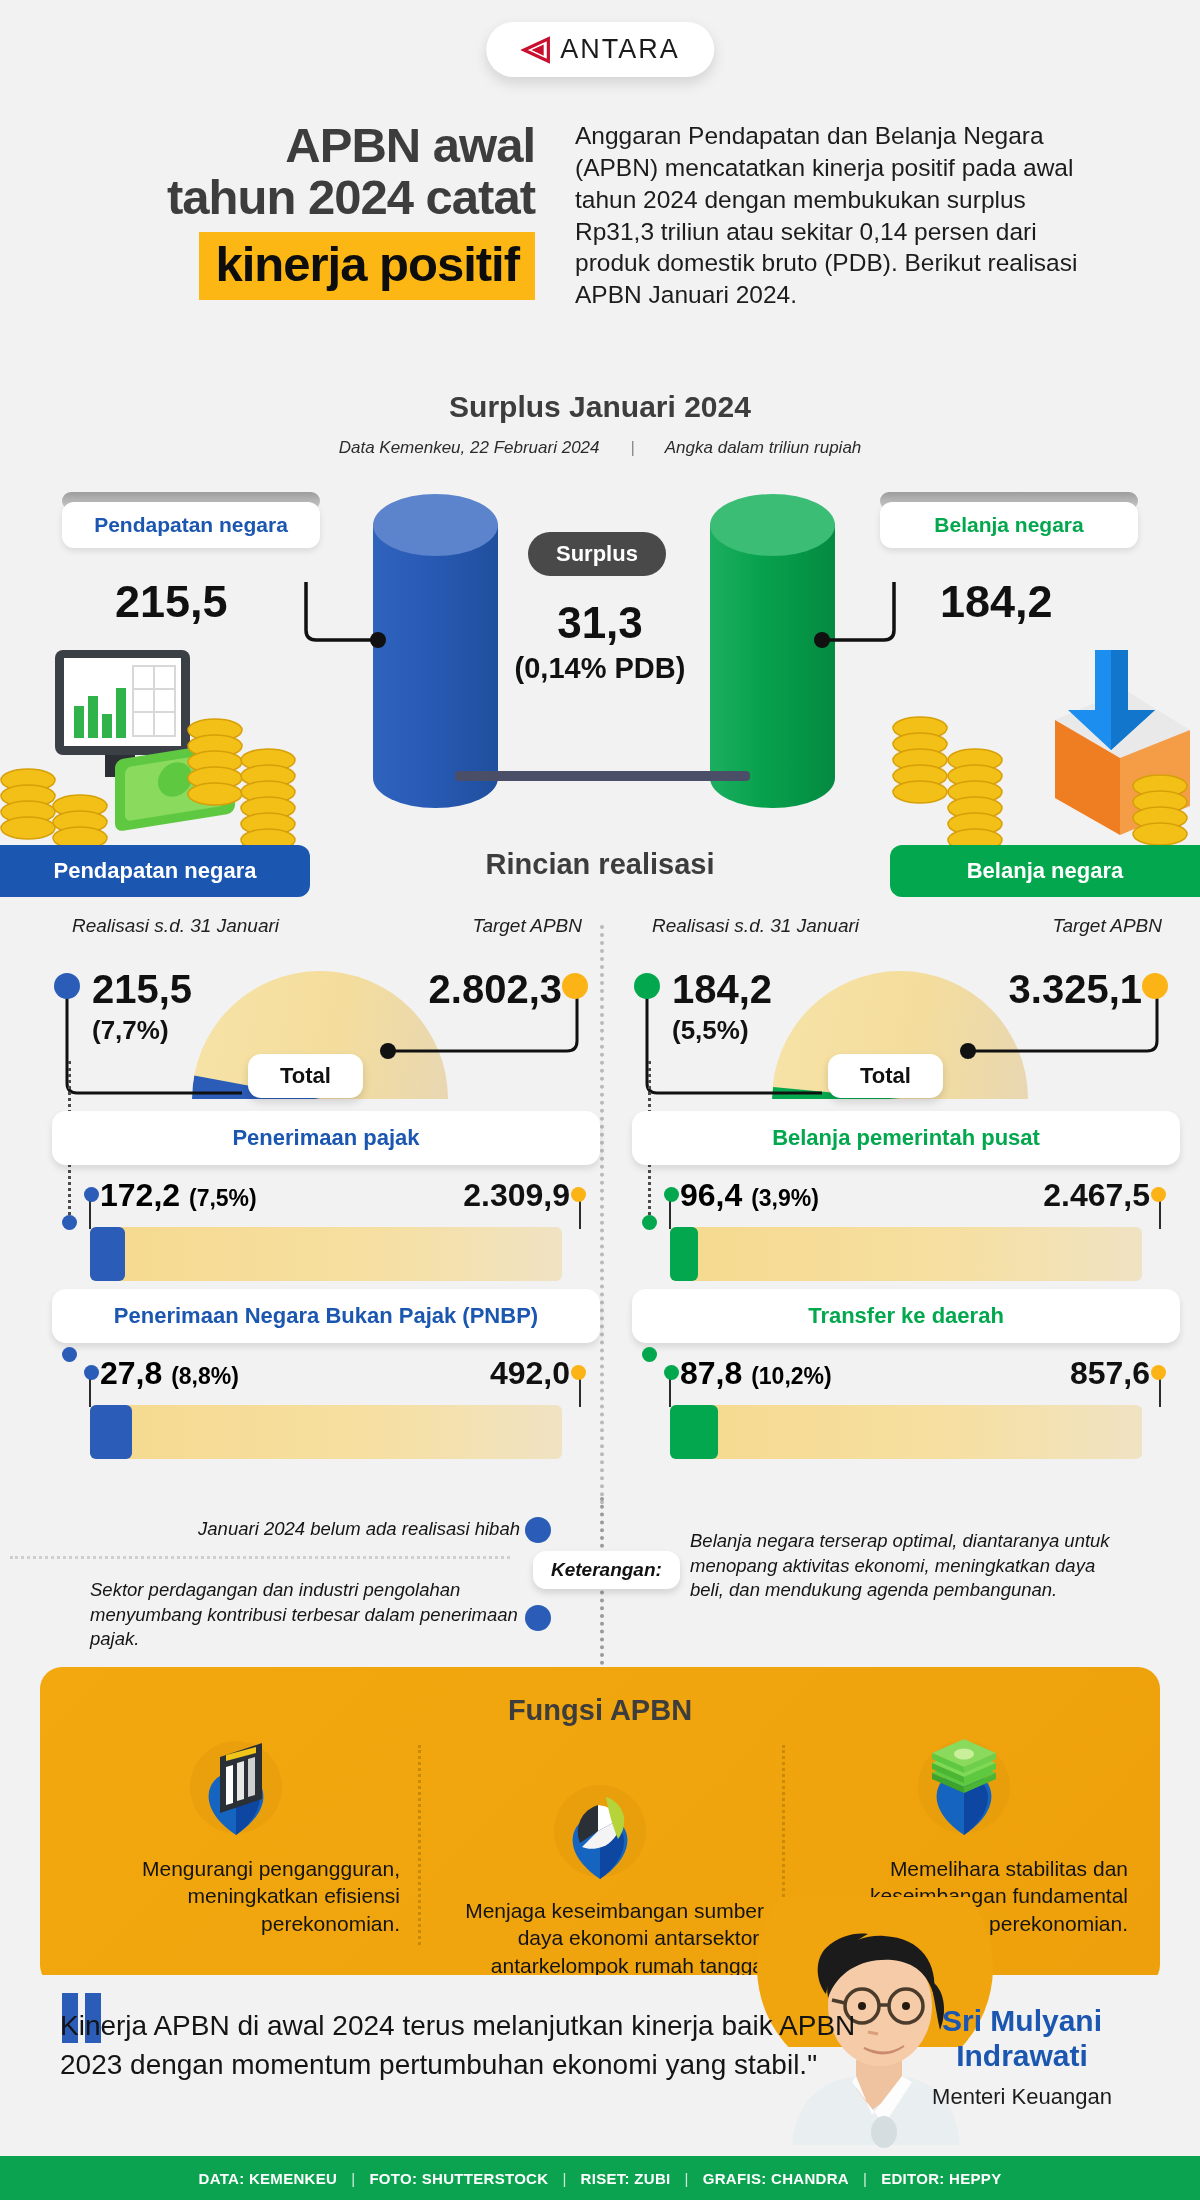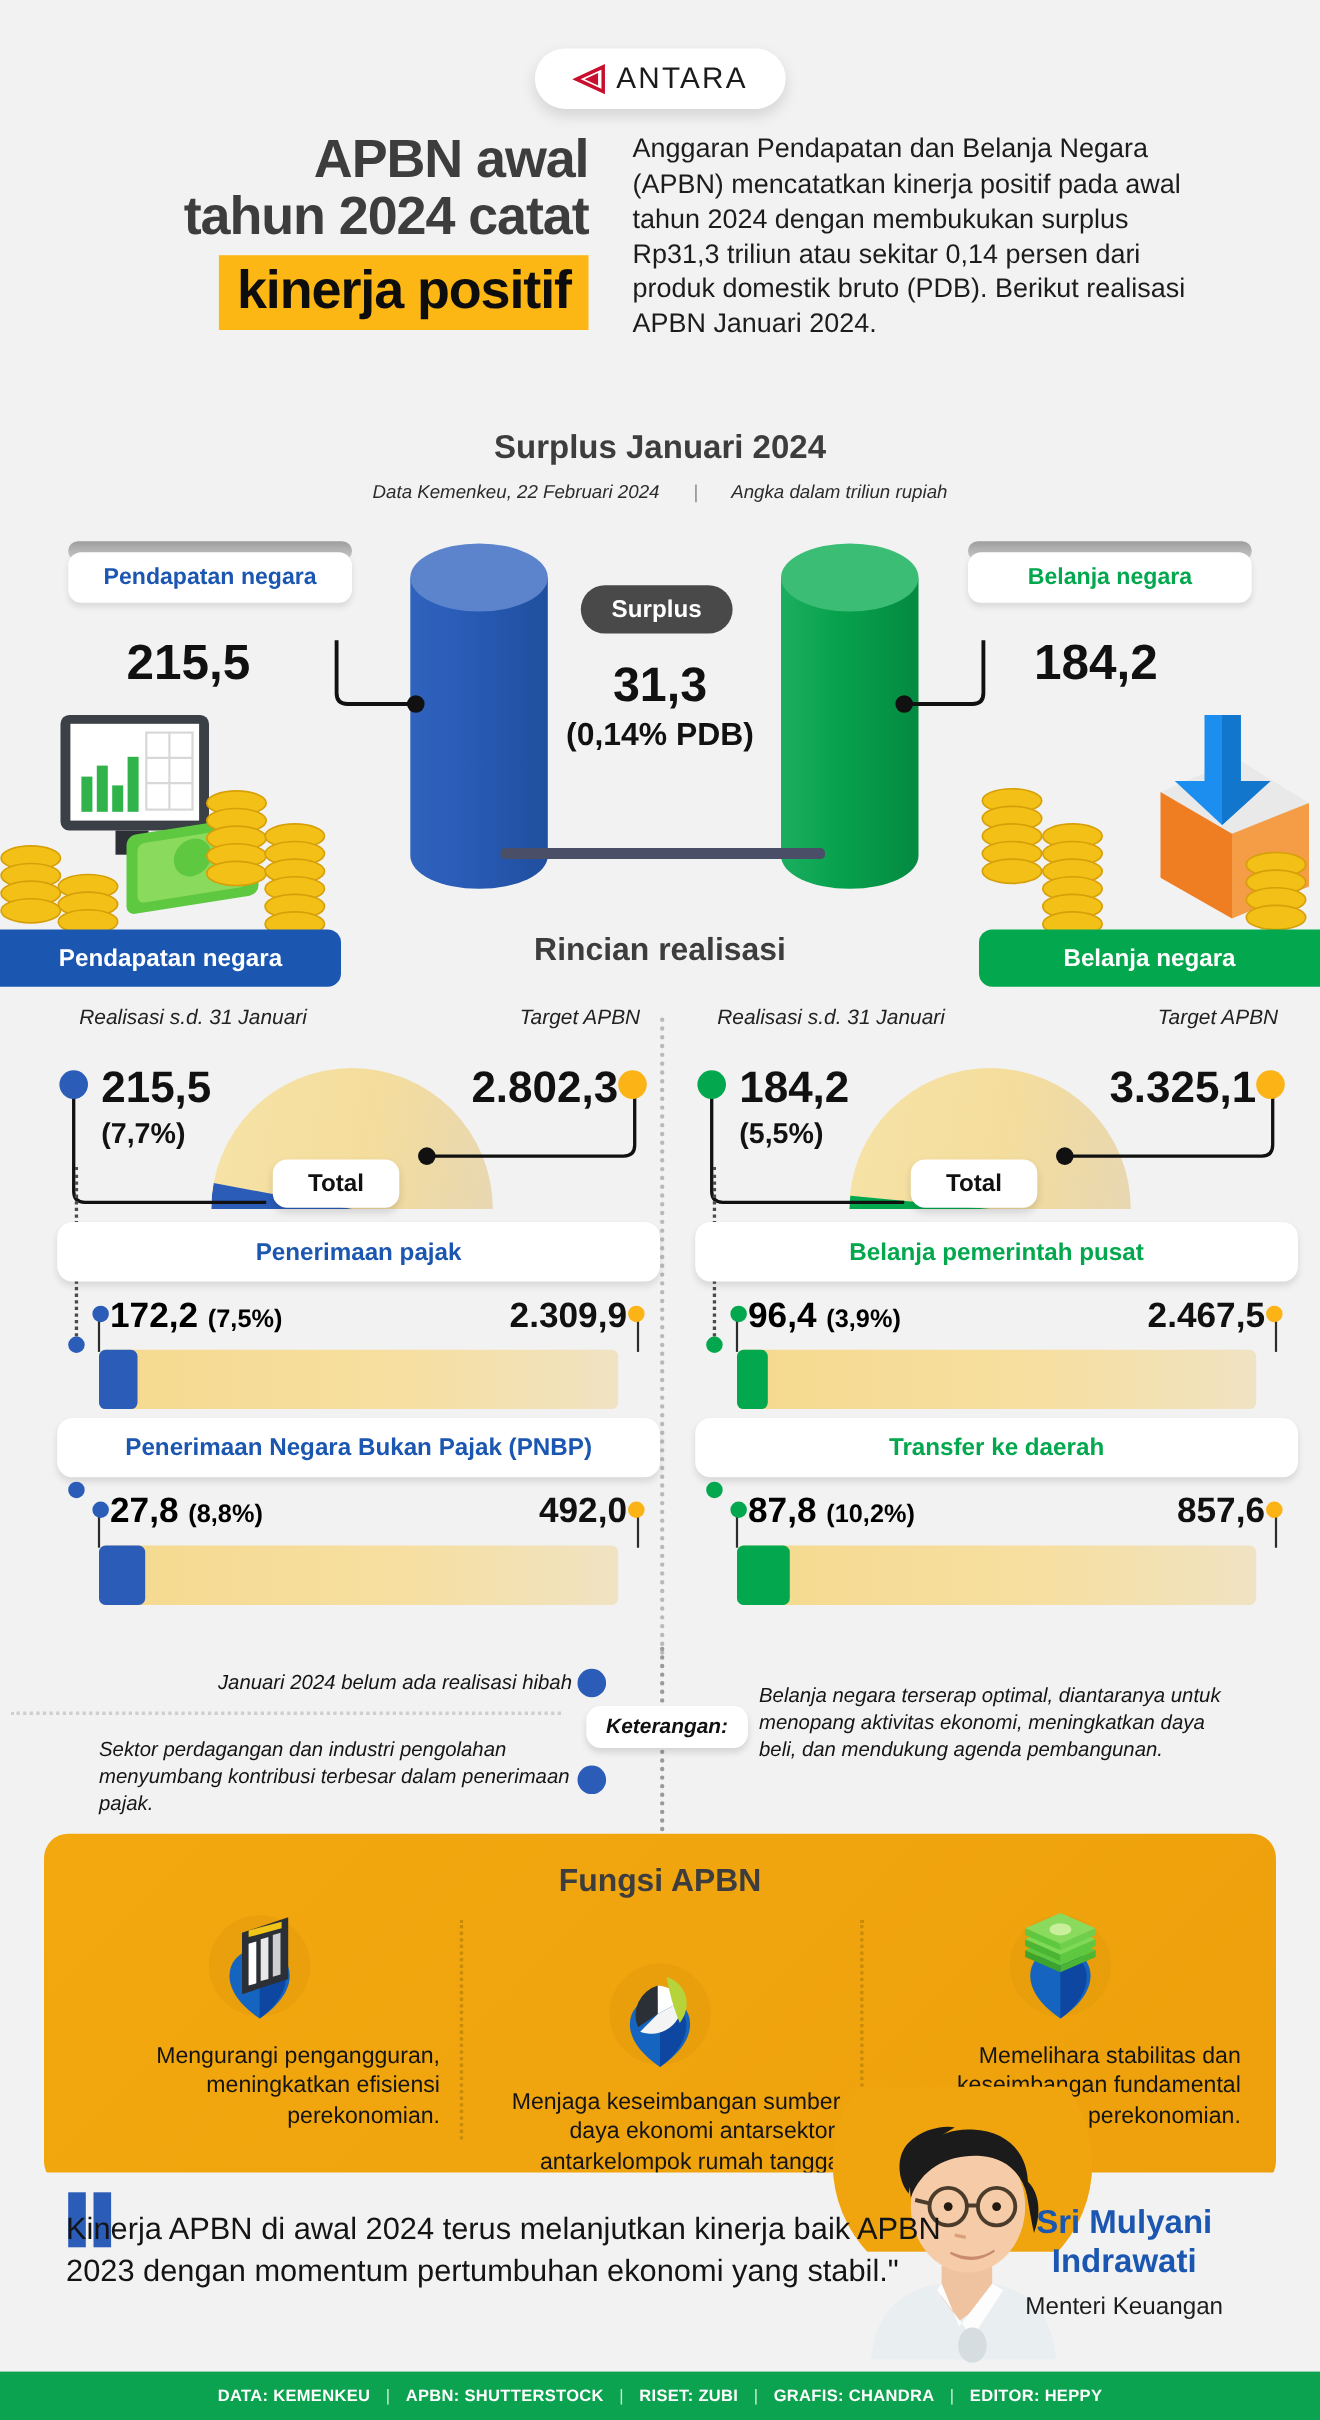--- a/index.html
+++ b/index.html
@@ -5,21 +5,21 @@
   * { margin:0; padding:0; box-sizing:border-box; }
   html,body { width:1200px; height:2200px; }
   body {
     font-family:"Liberation Sans", sans-serif;
     background:#f2f2f2;
     position:relative;
     overflow:hidden;
   }
 
   
-  .logo-wrap{ position:absolute; top:44px; left:50%; transform:translateX(-50%);
+  .logo-wrap{ position:absolute; top:22px; left:50%; transform:translateX(-50%);
      background:#fff; border-radius:28px; padding:12px 34px; display:flex;
      align-items:center; gap:10px; box-shadow:0 6px 14px rgba(0,0,0,.13); z-index:5;}
   .logo-mark{ width:30px; height:30px; }
   .logo-text{ font-size:27px; letter-spacing:2px; color:#1b1b1b; font-weight:400;}
 
   
   .header{ position:absolute; top:120px; left:0; width:1200px; height:230px;
      display:flex; align-items:flex-start; }
   .title-col{ width:535px; padding-left:30px; text-align:right; }
   .t-line{ font-size:49px; font-weight:bold; color:#3d3d3d; line-height:1.06;
@@ -547,20 +547,20 @@
   <div class="quote-text">Kinerja APBN di awal 2024 terus melanjutkan kinerja baik APBN 2023 dengan momentum pertumbuhan ekonomi yang stabil."</div>
   <div class="q-person">
     <div class="q-name">Sri Mulyani Indrawati</div>
     <div class="q-role">Menteri Keuangan</div>
   </div>
 </div>
 
 <div class="footer">
   <span>DATA: KEMENKEU</span>
   <span class="sep">|</span>
-  <span>APBN: SHUTTERSTOCK</span>
+  <span>FOTO: SHUTTERSTOCK</span>
   <span class="sep">|</span>
   <span>RISET: ZUBI</span>
   <span class="sep">|</span>
   <span>GRAFIS: CHANDRA</span>
   <span class="sep">|</span>
   <span>EDITOR: HEPPY</span>
 </div>
 
 </body></html>

